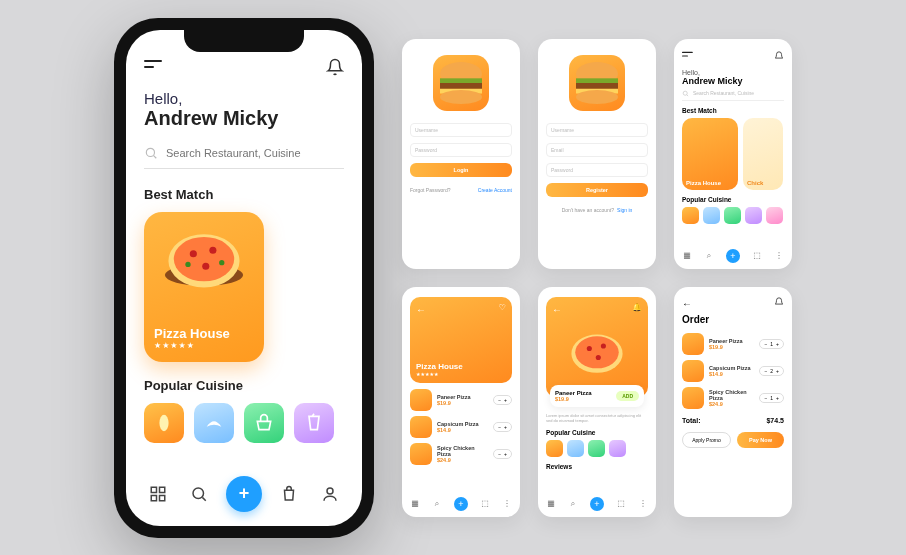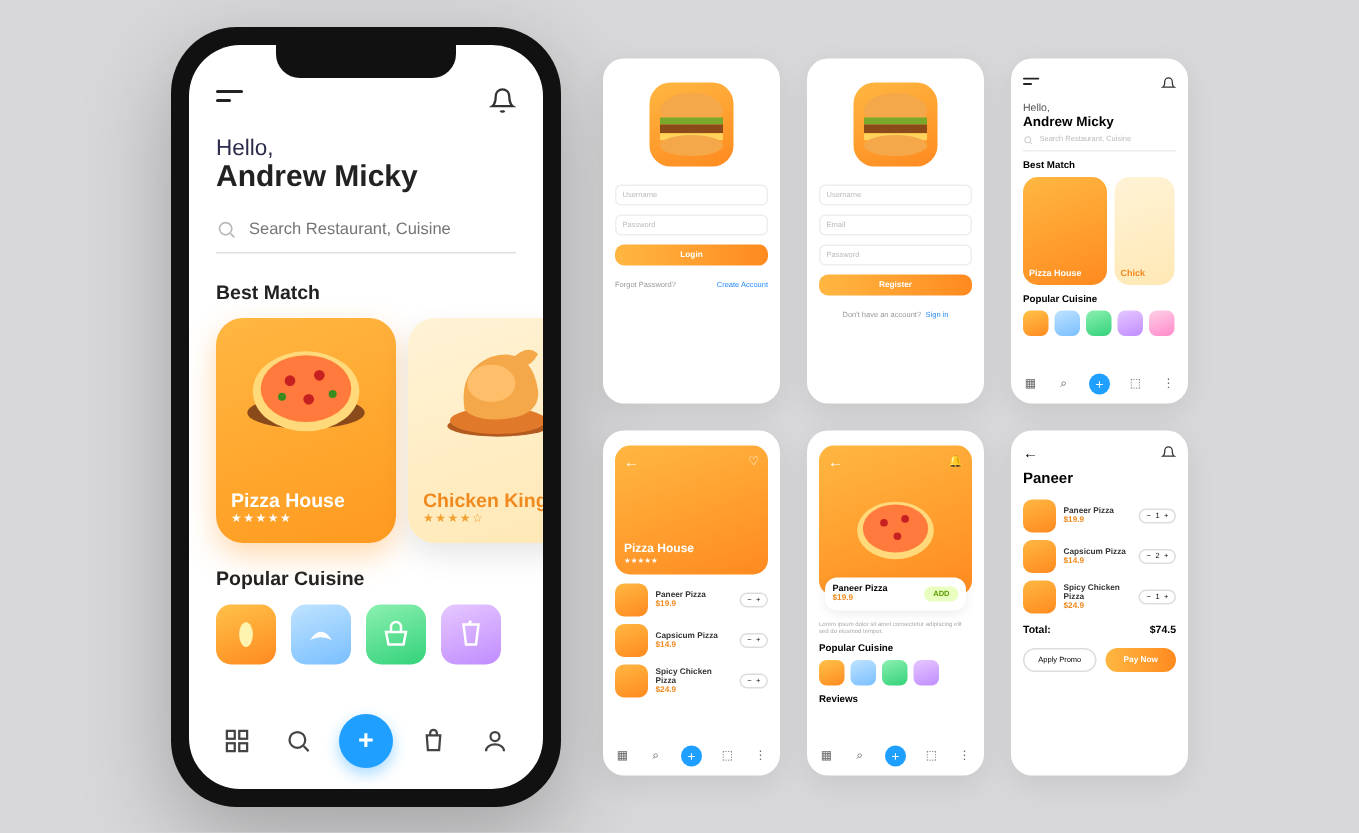--- a/index.html
+++ b/index.html
@@ -134,33 +134,20 @@
               <circle cx="38" cy="38" r="4" fill="#c72020"></circle>
               <circle cx="60" cy="34" r="4" fill="#c72020"></circle>
               <circle cx="52" cy="52" r="4" fill="#c72020"></circle>
               <circle cx="70" cy="48" r="3" fill="#3a8a20"></circle>
               <circle cx="32" cy="50" r="3" fill="#3a8a20"></circle>
             </svg>
         </div>
         <div class="card-title">Pizza House</div>
         <div class="stars">★★★★★</div>
       </div>
-      <div class="card chicken">
-        <div class="food-img">
-          <svg class="chicken-svg" viewBox="0 0 100 90">
-              <ellipse cx="50" cy="72" rx="38" ry="8" fill="#b35a1f"></ellipse>
-              <ellipse cx="50" cy="68" rx="36" ry="10" fill="#e07a2a"></ellipse>
-              <path d="M25 60 Q20 30 45 20 Q75 12 80 45 Q82 62 60 66 Q35 70 25 60 Z" fill="#f5a84a"></path>
-              <path d="M60 22 Q72 10 80 18 Q76 26 68 28 Z" fill="#f5a84a"></path>
-              <ellipse cx="45" cy="40" rx="18" ry="14" fill="#ffbf6a"></ellipse>
-            </svg>
-        </div>
-        <div class="card-title">Chicken King</div>
-        <div class="stars">★★★★☆</div>
-      </div>
     </div>
 
     <div class="section-title">Popular Cuisine</div>
     <div class="chip-row">
       <div class="chip c1">
           <svg width="22" height="22" viewBox="0 0 24 24">
             <ellipse cx="12" cy="12" rx="5" ry="9" fill="#fff3b0"></ellipse>
           </svg>
         </div>
       <div class="chip c2">
@@ -391,21 +378,21 @@
     </div>
   </div>
 
   <div class="mini">
     <div class="topbar">
       <span style="font-size:10px;cursor:pointer">←</span>
       <svg width="10" height="10" viewBox="0 0 24 24" fill="none" stroke="#333" stroke-width="2">
           <path d="M18 8a6 6 0 10-12 0c0 7-3 9-3 9h18s-3-2-3-9"></path>
         </svg>
     </div>
-    <div class="m-order-title">Paneer</div>
+    <div class="m-order-title">Order</div>
     <div class="m-list-item">
       <div class="m-thumb"></div>
       <div class="m-li-text">
           <div class="m-li-title">Paneer Pizza</div>
           <div class="m-li-price">$19.9</div>
         </div>
       <div class="m-qty">
           <span>−</span>
           <span>1</span>
           <span>+</span>

